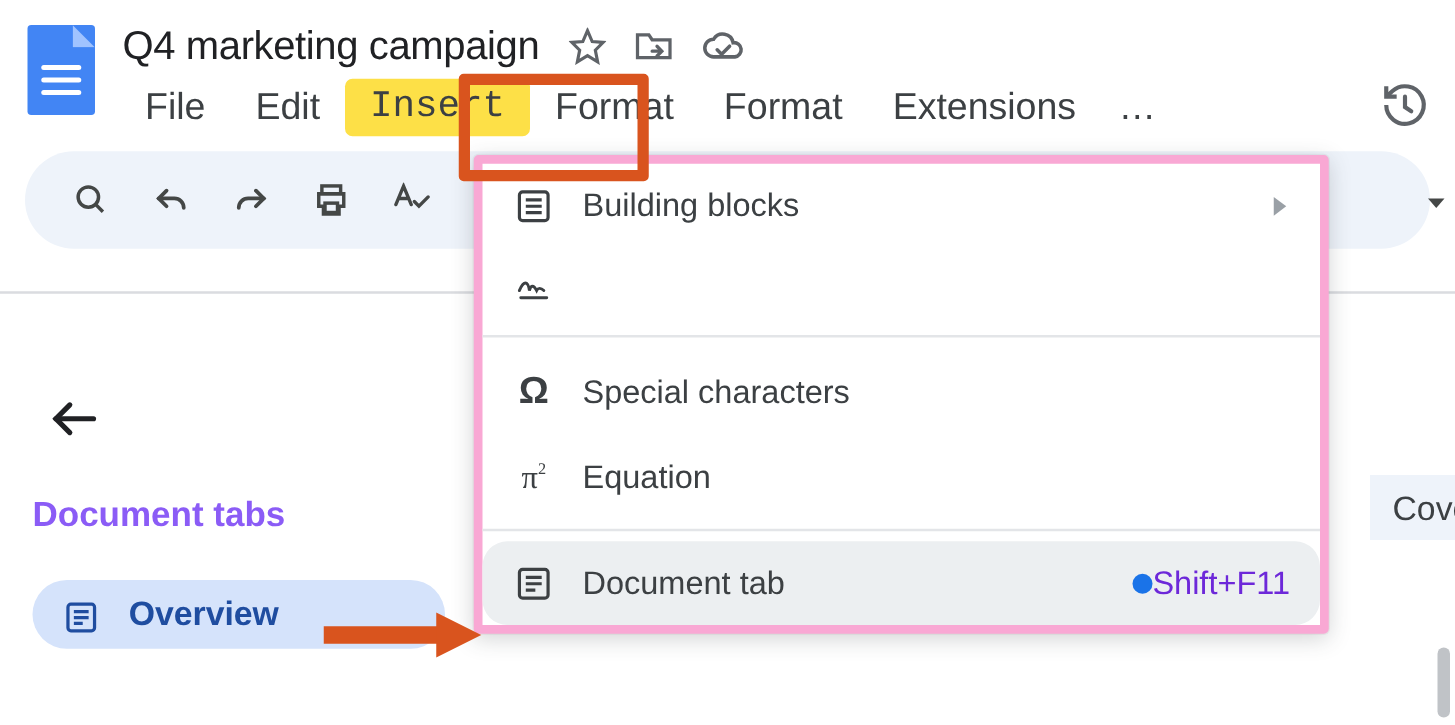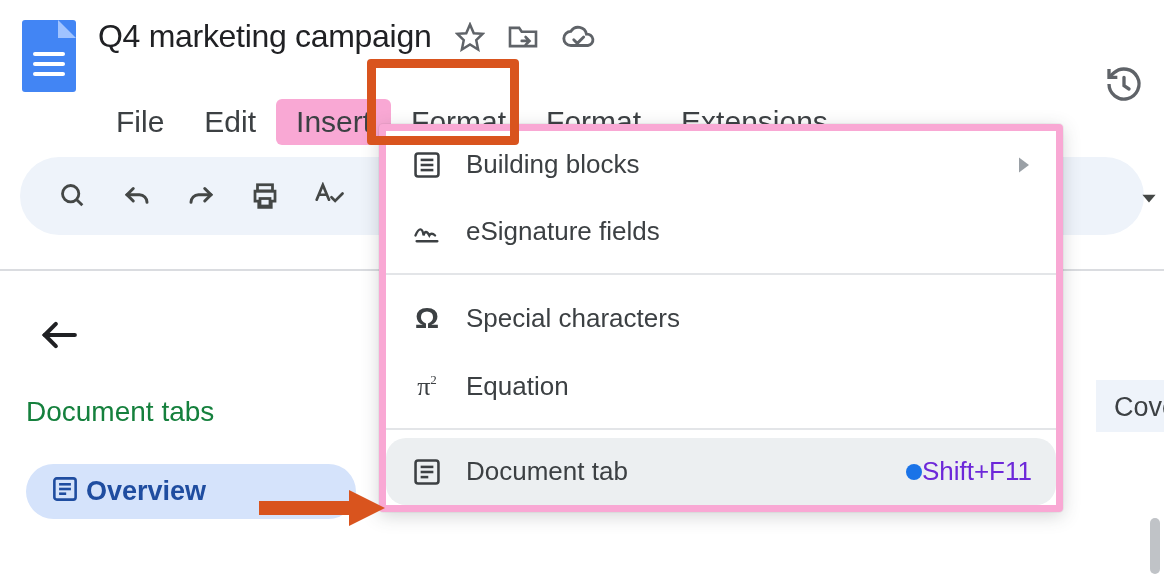--- a/index.html
+++ b/index.html
@@ -64,24 +64,24 @@
     margin-top: 6px;
     font-size: 30px;
     color: #3c4043;
     gap: 0;
   }
   .menubar .menu-item {
     padding: 6px 20px;
     border-radius: 6px;
     cursor: pointer;
     white-space: nowrap;
-    margin-top: 36px;
   }
   .menubar .menu-item.active {
-    background: #f9a8d4;
+    background: #fde047;
+    font-family: Liberation Mono, monospace;
   }
   .menubar .ellipsis { letter-spacing: 3px; padding: 6px 14px; }
 
   .history-icon {
     position: absolute; right: 20px; top: 64px;
     color: #5f6368;
   }
 
   
   .toolbar-wrap {
@@ -113,26 +113,26 @@
   
   .sidebar {
     position: absolute;
     left: 0; top: 320px;
     width: 380px;
     padding-left: 26px;
   }
   .back-arrow { color: #202124; margin-bottom: 46px; margin-left: 14px; }
   .sidebar-heading {
     font-size: 28px;
-    color: #15803d;
-    font-weight: 400;
+    color: #8b5cf6;
+    font-weight: 700;
     margin-bottom: 36px;
   }
   .tab-item {
-    display: flex; align-items: flex-start; gap: 8px;
+    display: flex; align-items: flex-end; gap: 25px;
     background: #d5e3fb;
     border-radius: 40px;
     padding: 12px 26px;
     width: 330px;
     font-size: 27px;
     font-weight: 600;
     color: #1f4da0;
   }
   .tab-item .tab-icon { color: #1f4da0; }
 
@@ -342,21 +342,20 @@
         </svg>
     </span>
   </div>
   <div class="dd-item">
     <span class="dd-icon">
       <svg width="30" height="26" viewBox="0 0 26 22" fill="none" stroke="#3c4043" stroke-width="2" stroke-linecap="round">
           <path d="M3 14c3-7 6-7 7 0 1-4 3-4 5 0 1-2 3-2 5 0"></path>
           <line x1="4" y1="19" x2="22" y2="19"></line>
         </svg>
     </span>
-    <span class="dd-label">eSignature fields</span>
   </div>
   <hr>
   <div class="dd-item">
     <span class="dd-icon" style="font-size:30px; font-weight:600;">Ω</span>
     <span class="dd-label">Special characters</span>
   </div>
   <div class="dd-item">
     <span class="dd-icon" style="font-family:serif;">
       <span style="font-size:26px;">π</span>
         <span style="font-size:13px; vertical-align:super;">2</span>

